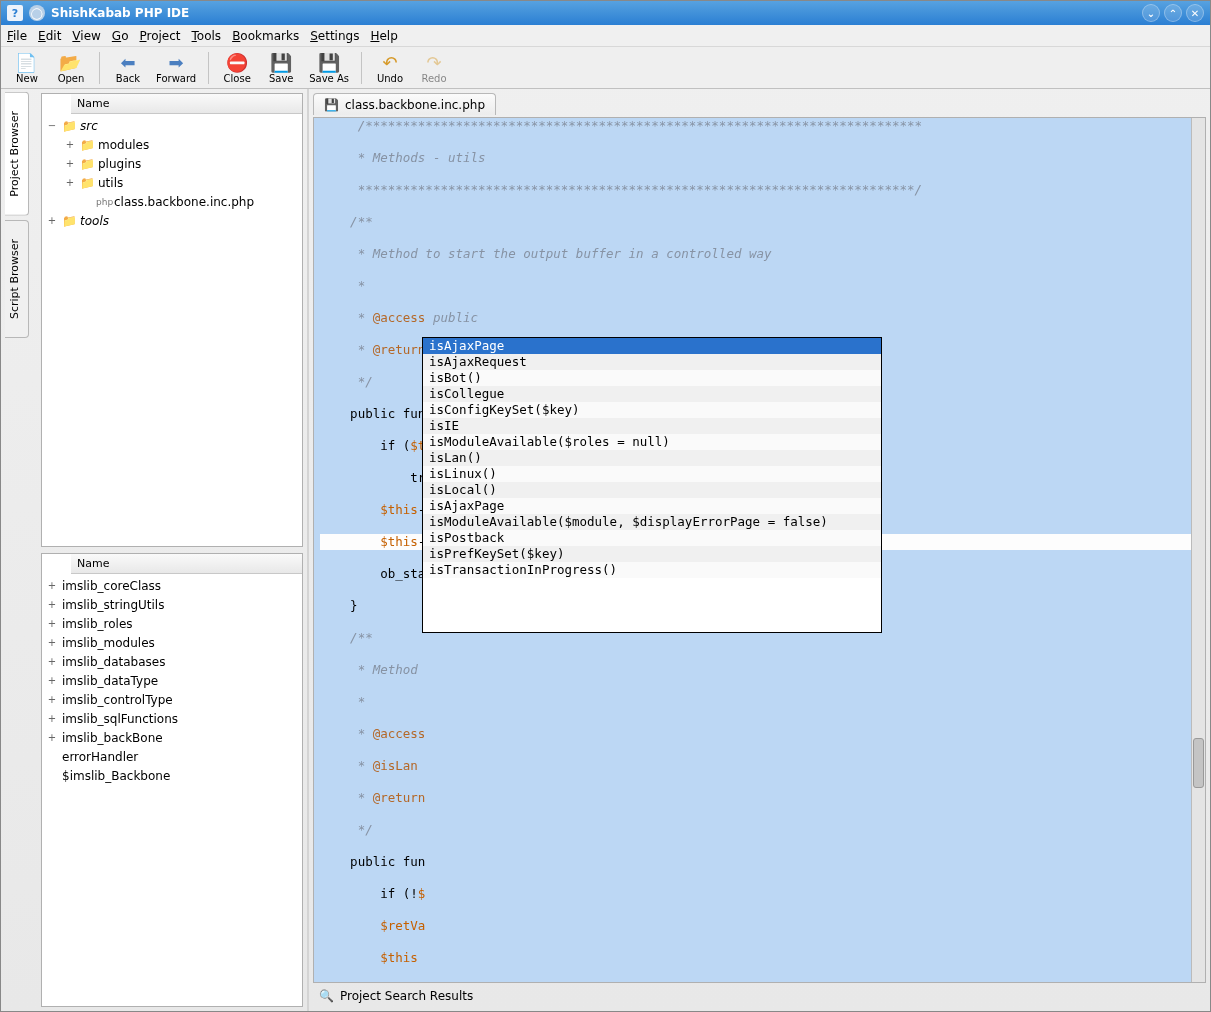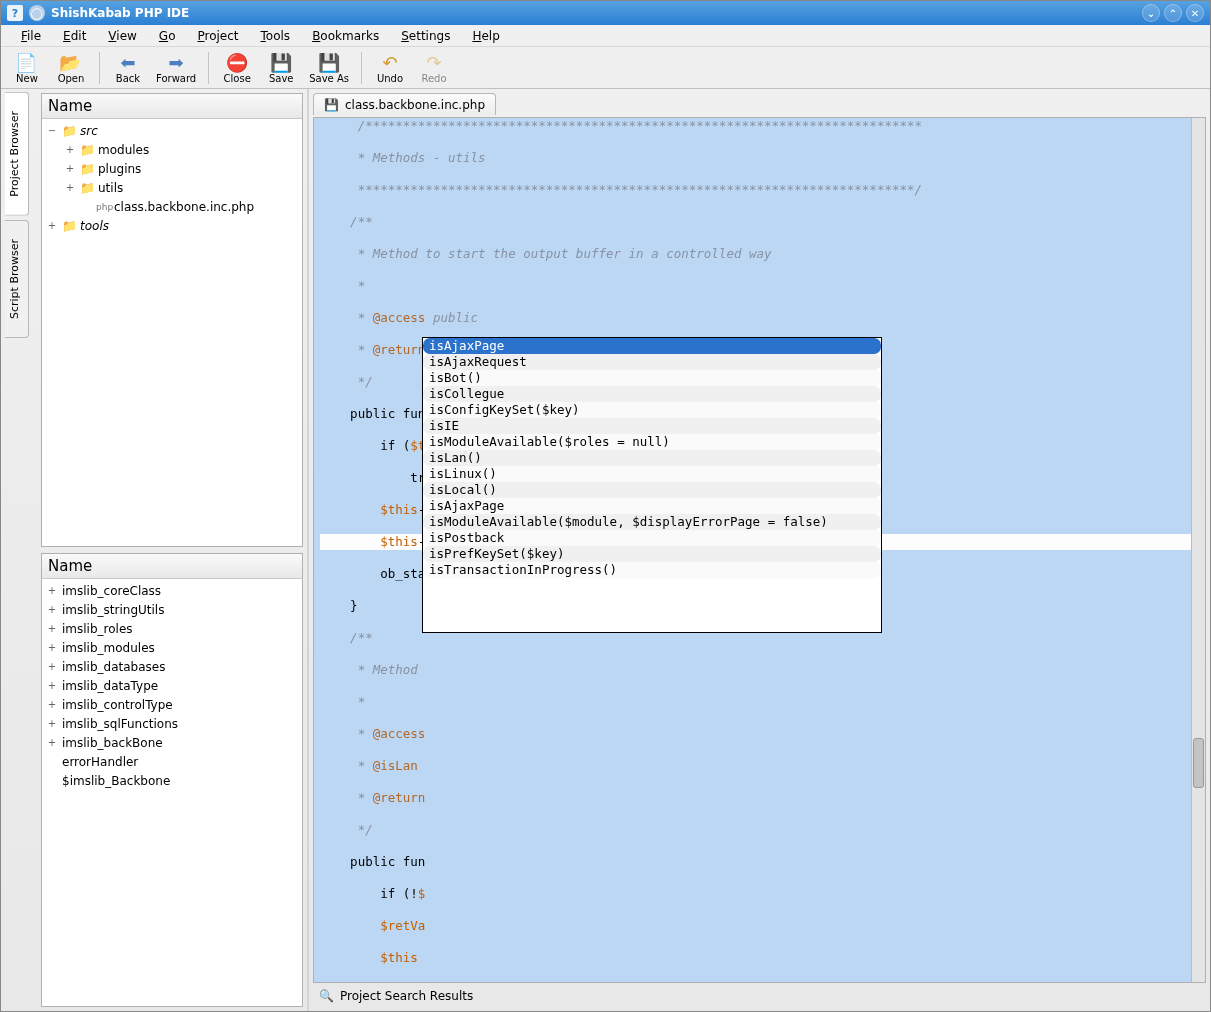--- a/index.html
+++ b/index.html
@@ -42,22 +42,22 @@
   width:18px; height:18px; border-radius:50%;
   background: rgba(255,255,255,0.15);
   border:1px solid rgba(255,255,255,0.3);
   display:inline-flex; align-items:center; justify-content:center;
   color:#fff; font-size:10px; cursor:pointer;
 }
 .menubar {
   height: 22px;
   background: #f0f0f0;
   display:flex; align-items:center;
-  padding: 0 20px;
-  gap: 22px;
+  padding: 0 6px;
+  gap: 11px;
   border-bottom:1px solid #d8d8d8;
 }
 .menubar span { cursor:pointer; }
 .menubar span u { text-decoration: underline; }
 .toolbar {
   height: 42px;
   background:#efefef;
   display:flex; align-items:center;
   padding: 0 6px;
   gap: 4px;
@@ -121,21 +121,22 @@
   display:flex;
   flex-direction:column;
   overflow:hidden;
 }
 .panel-top { flex: 1 1 50%; }
 .panel-bot { flex: 1 1 50%; }
 .panel-header {
   padding:3px 6px;
   background: linear-gradient(to bottom, #fafafa, #e8e8e8);
   border-bottom:1px solid #c8c8c8;
-  font-size:15px;
+  font-size:11px;
+  margin-left:29px;
 }
 .tree {
   flex:1;
   overflow:auto;
   padding:2px;
 }
 .tree-row {
   display:flex; align-items:center;
   height:19px;
   gap:4px;
@@ -203,21 +204,20 @@
   background:#fff;
   border:1px solid #000;
   font-family:"DejaVu Sans Mono", monospace;
   font-size:12.5px;
   overflow:hidden;
 }
 .ac-item {
   padding: 0 6px;
   height:16px; line-height:16px;
   white-space:nowrap;
-  border-radius:7px;
 }
 .ac-item.selected { background:#2a72cc; color:#fff; }
 .ac-item.odd { background:#fafafa; }
 .ac-item.even { background:#f0f0f0; }
 .statusbar {
   height:22px;
   display:flex; align-items:center;
   padding:0 6px;
   gap:6px;
   font-size:12px;

